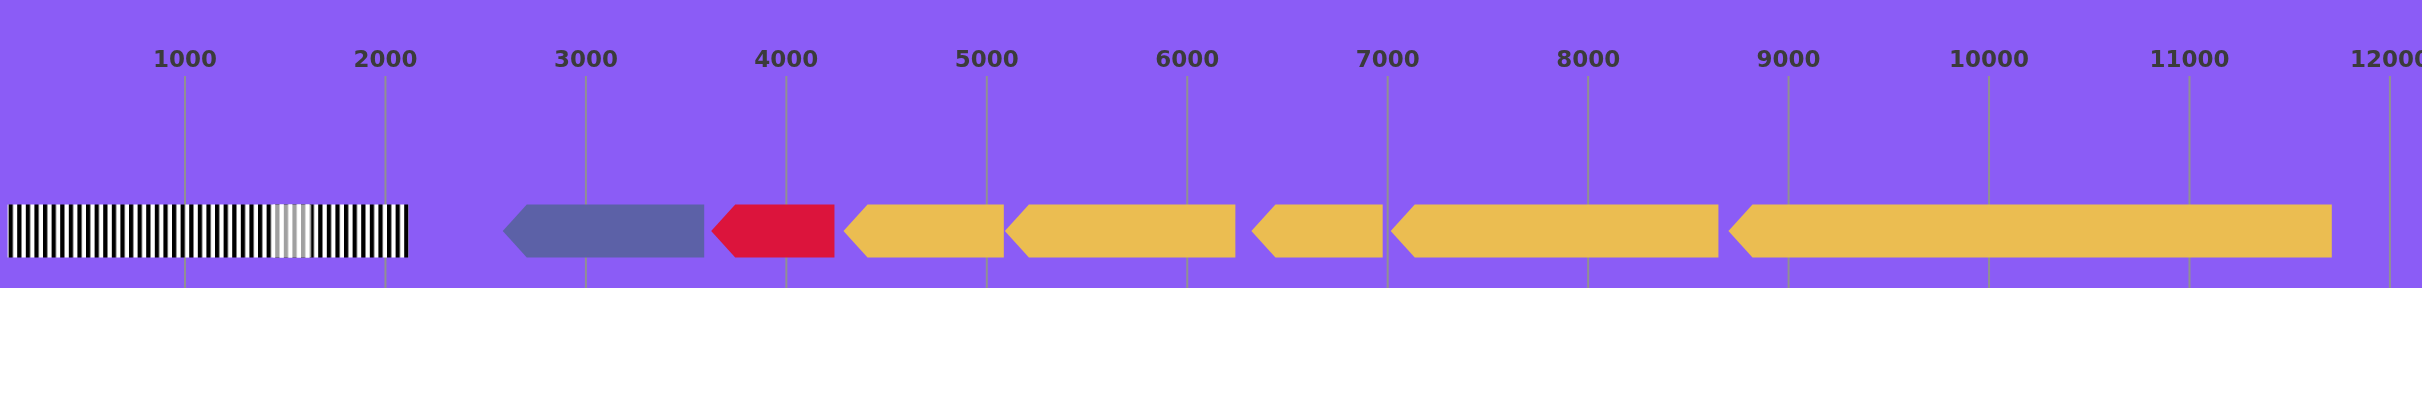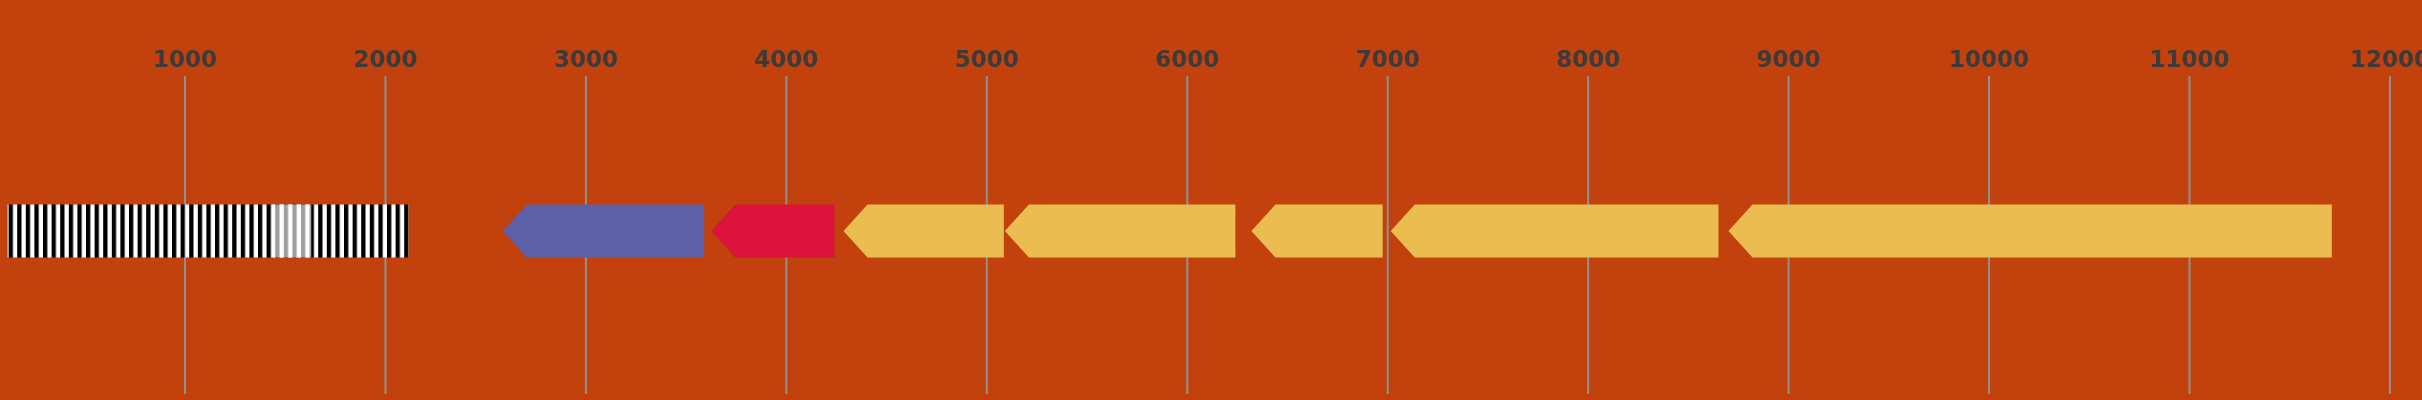--- a/index.html
+++ b/index.html
@@ -3,22 +3,22 @@
 <meta charset="utf-8">
 <style>
   html, body {
     margin: 0;
     padding: 0;
     background: #ffffff;
   }
   .figure {
     position: relative;
     width: 2422px;
-    height: 400px;
-    background: #c2410c;
+    height: 288px;
+    background: #8b5cf6;
     overflow: hidden;
     font-family: "DejaVu Sans", "Liberation Sans", sans-serif;
   }
   svg { display: block; }
   .tick-label {
     font-family: "DejaVu Sans", "Liberation Sans", sans-serif;
     font-size: 23px;
     font-weight: bold;
     fill: #3b3b3b;
   }

